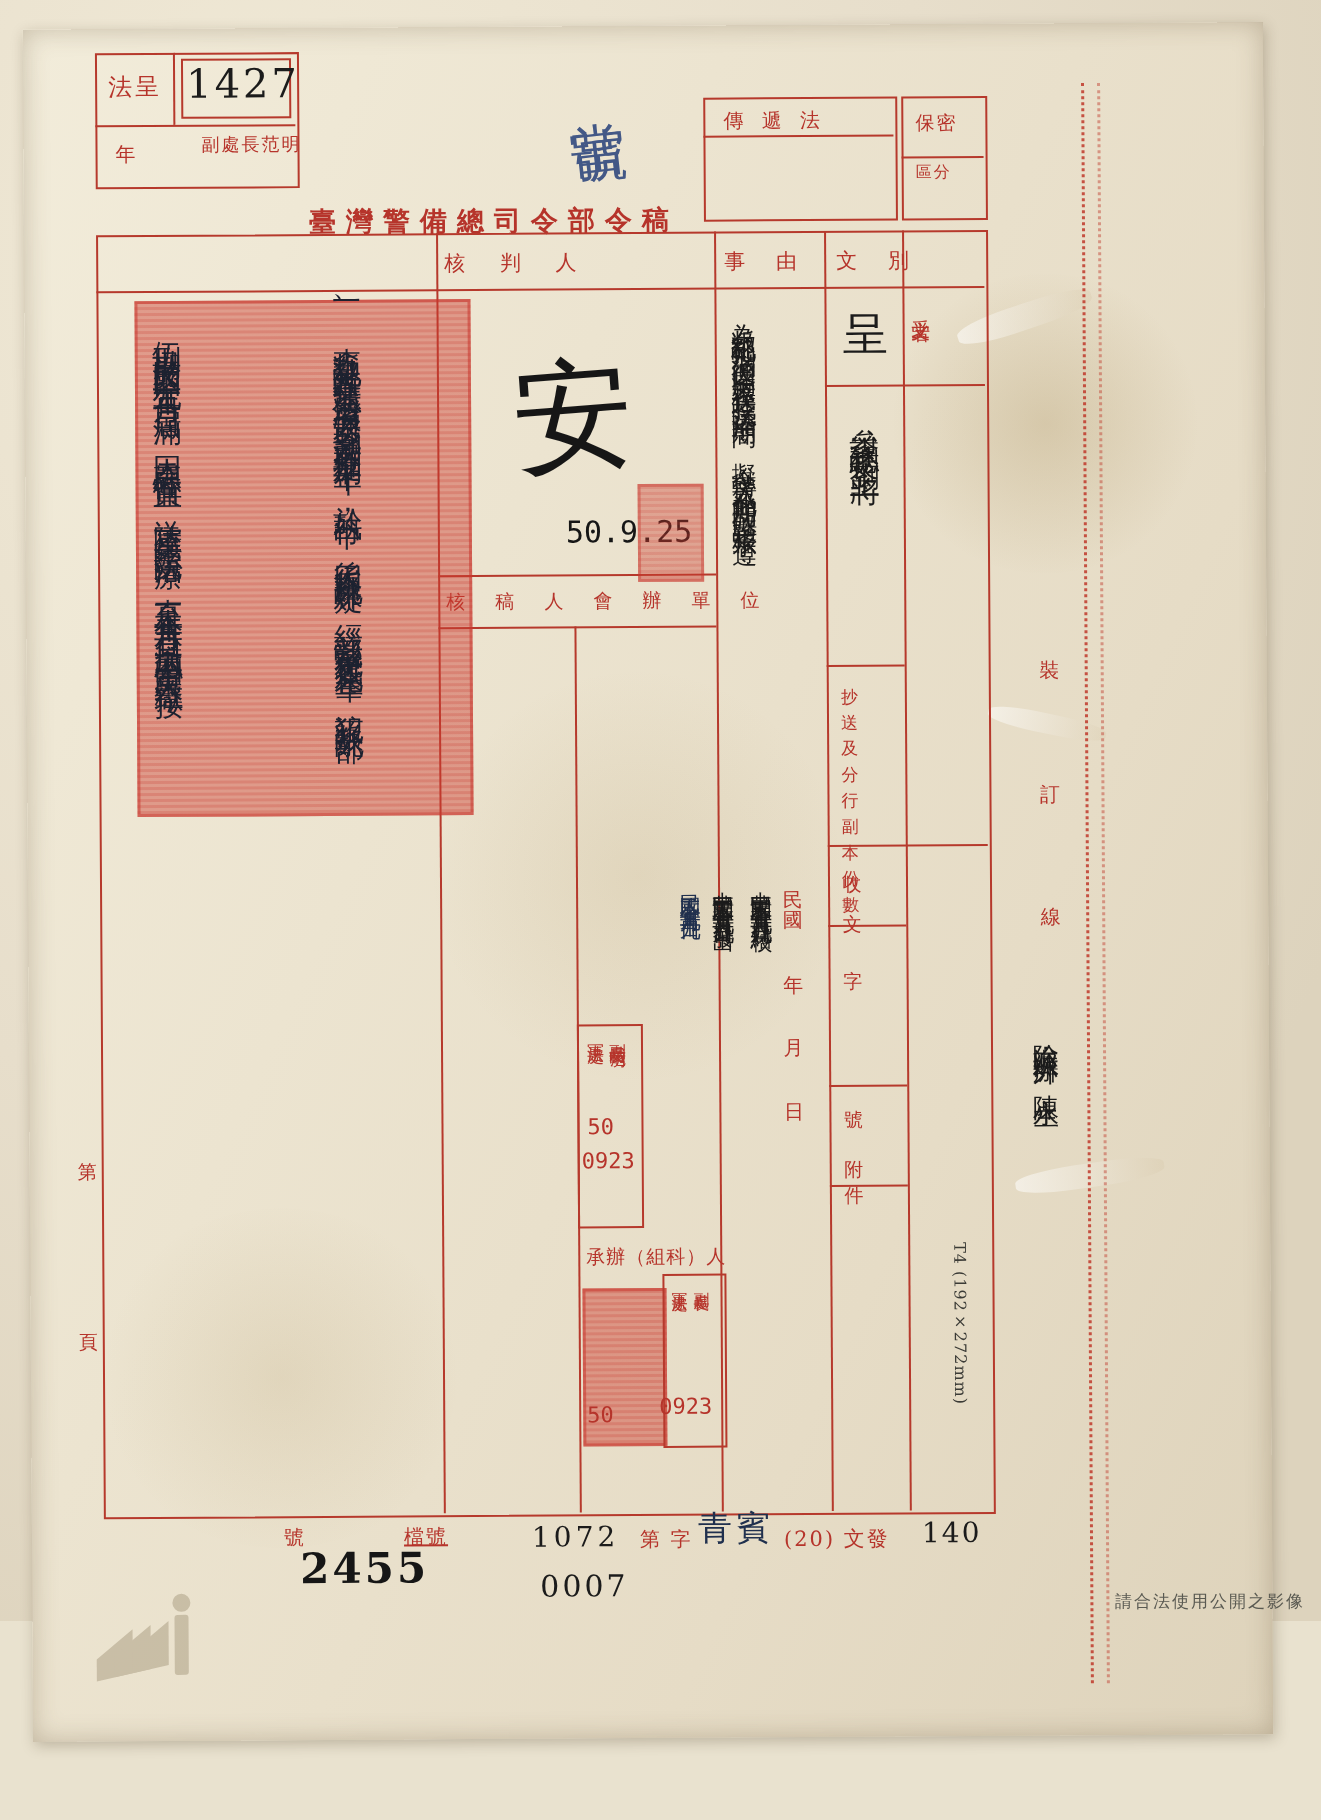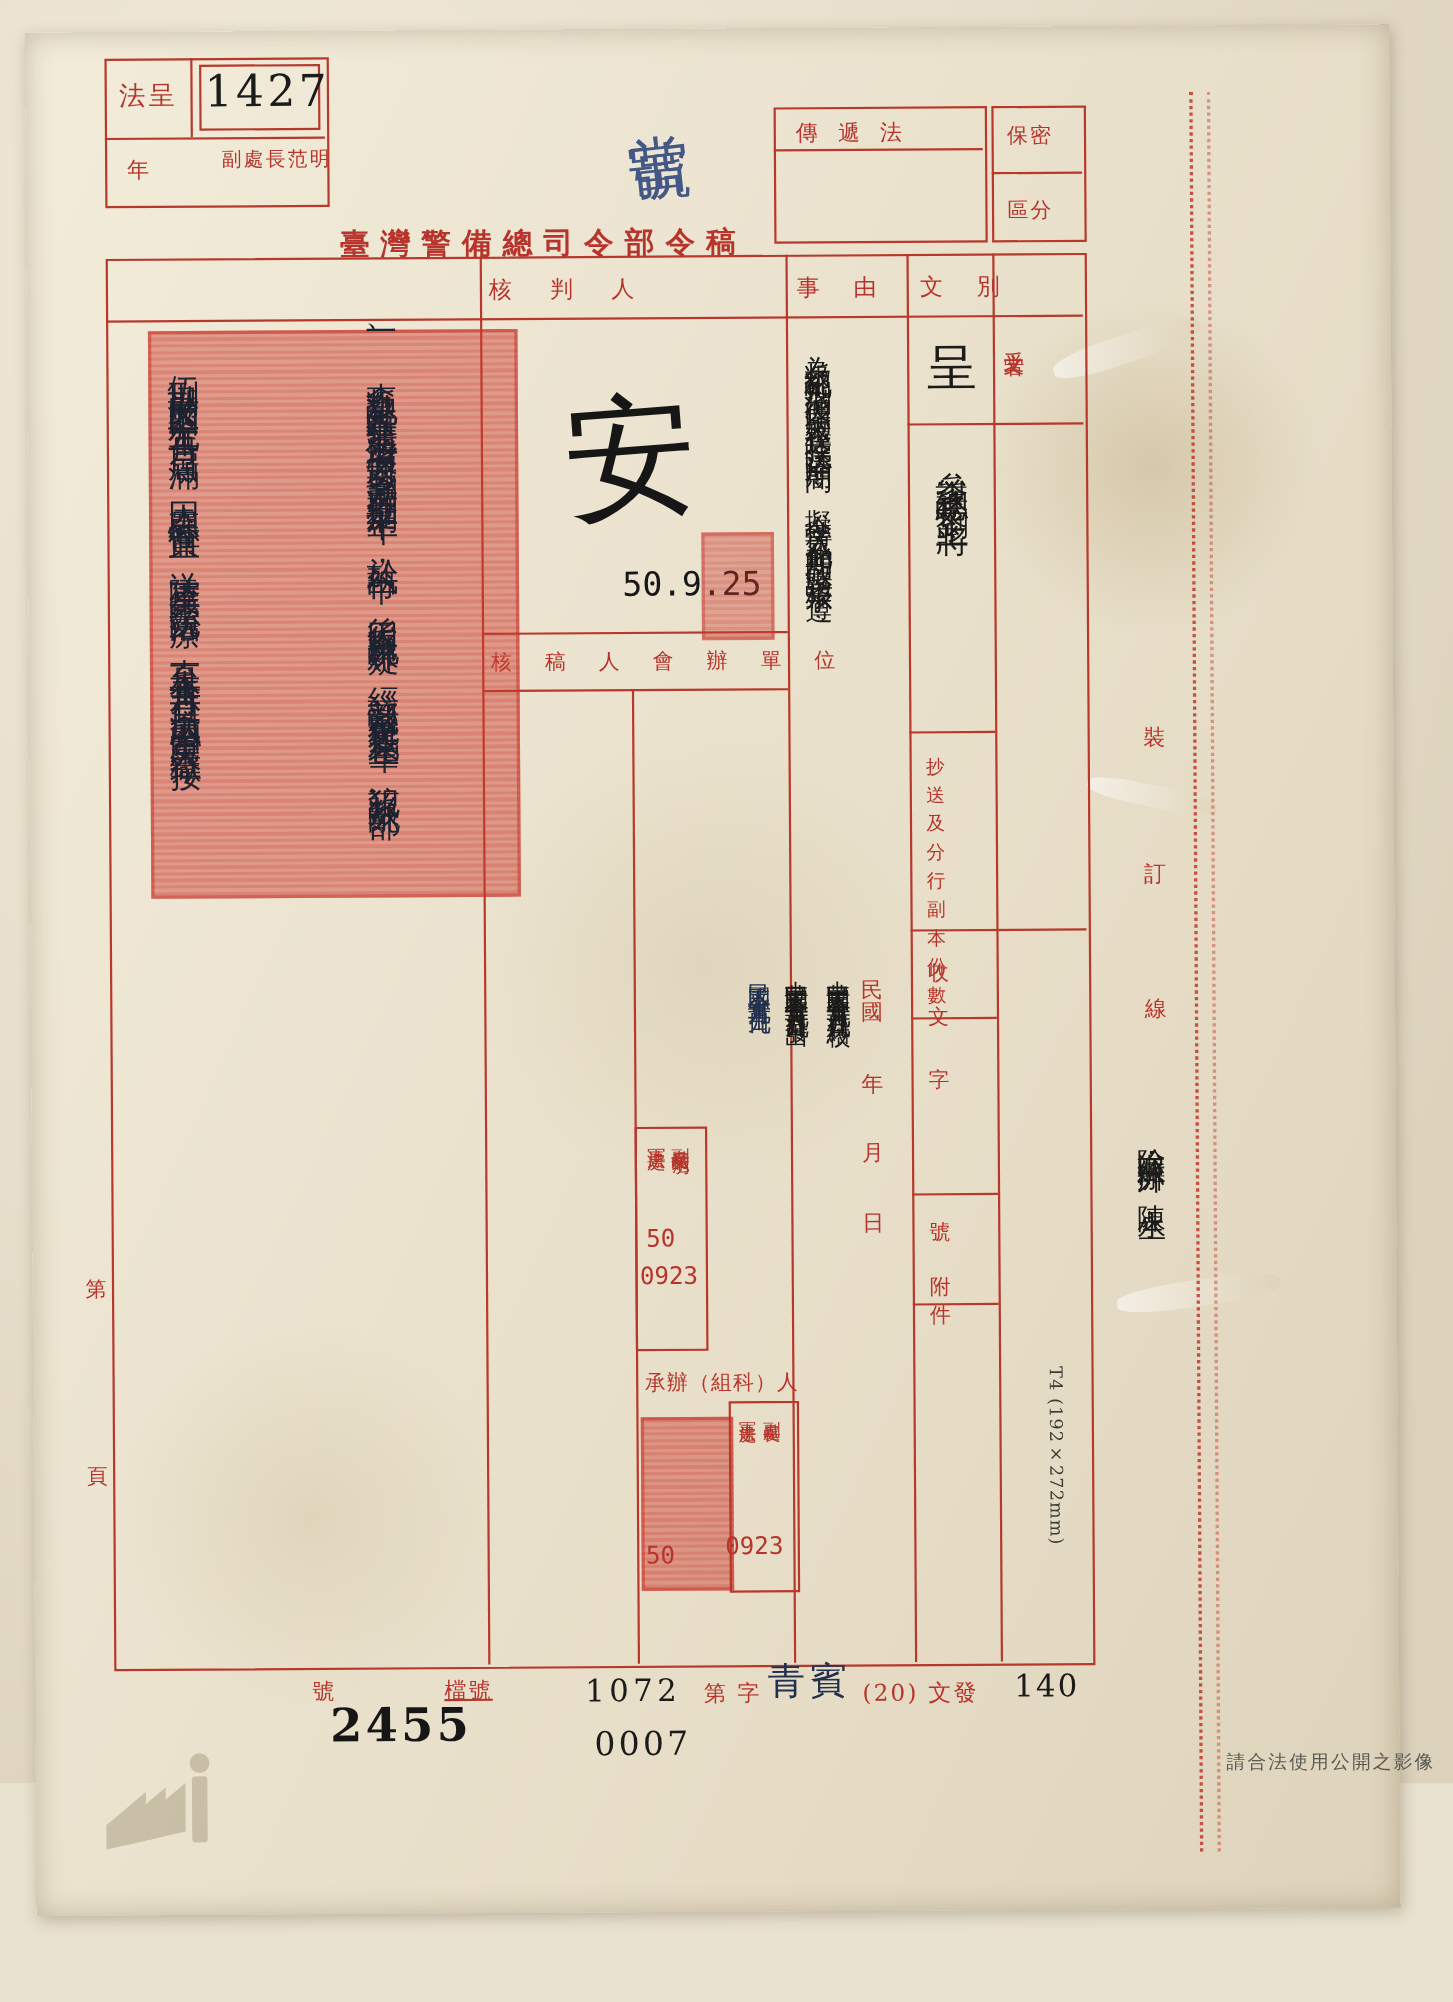--- a/index.html
+++ b/index.html
@@ -112,21 +112,21 @@
 
     <div class="blue-stamp" style="left:530px;top:52px;font-size:56px;writing-mode:vertical-rl;letter-spacing:6px;transform:rotate(-6deg);">當號</div>
 
     <div class="box" style="left:680px;top:72px;width:190px;height:120px;"></div>
     <div class="redline hline" style="left:680px;top:110px;width:190px;"></div>
     <div class="ht red" style="left:700px;top:82px;font-size:20px;letter-spacing:6px;">傳 遞 法</div>
 
     <div class="box" style="left:878px;top:72px;width:82px;height:120px;"></div>
     <div class="redline hline" style="left:878px;top:132px;width:82px;"></div>
     <div class="ht red" style="left:892px;top:86px;font-size:19px;letter-spacing:2px;">保密</div>
-    <div class="ht red" style="left:892px;top:154px;font-size:19px;letter-spacing:2px;">區分</div>
+    <div class="ht red" style="left:892px;top:138px;font-size:16px;letter-spacing:2px;">區分</div>
 
     <div class="big-title">臺灣警備總司令部令稿</div>
 
     <div class="box" style="left:72px;top:206px;width:888px;height:1280px;"></div>
 
     <div class="redline vline" style="left:412px;top:206px;height:1280px;"></div>
     <div class="redline vline" style="left:690px;top:206px;height:1280px;"></div>
     <div class="redline vline" style="left:800px;top:206px;height:1280px;"></div>
     <div class="redline vline" style="left:878px;top:206px;height:1280px;"></div>
 

